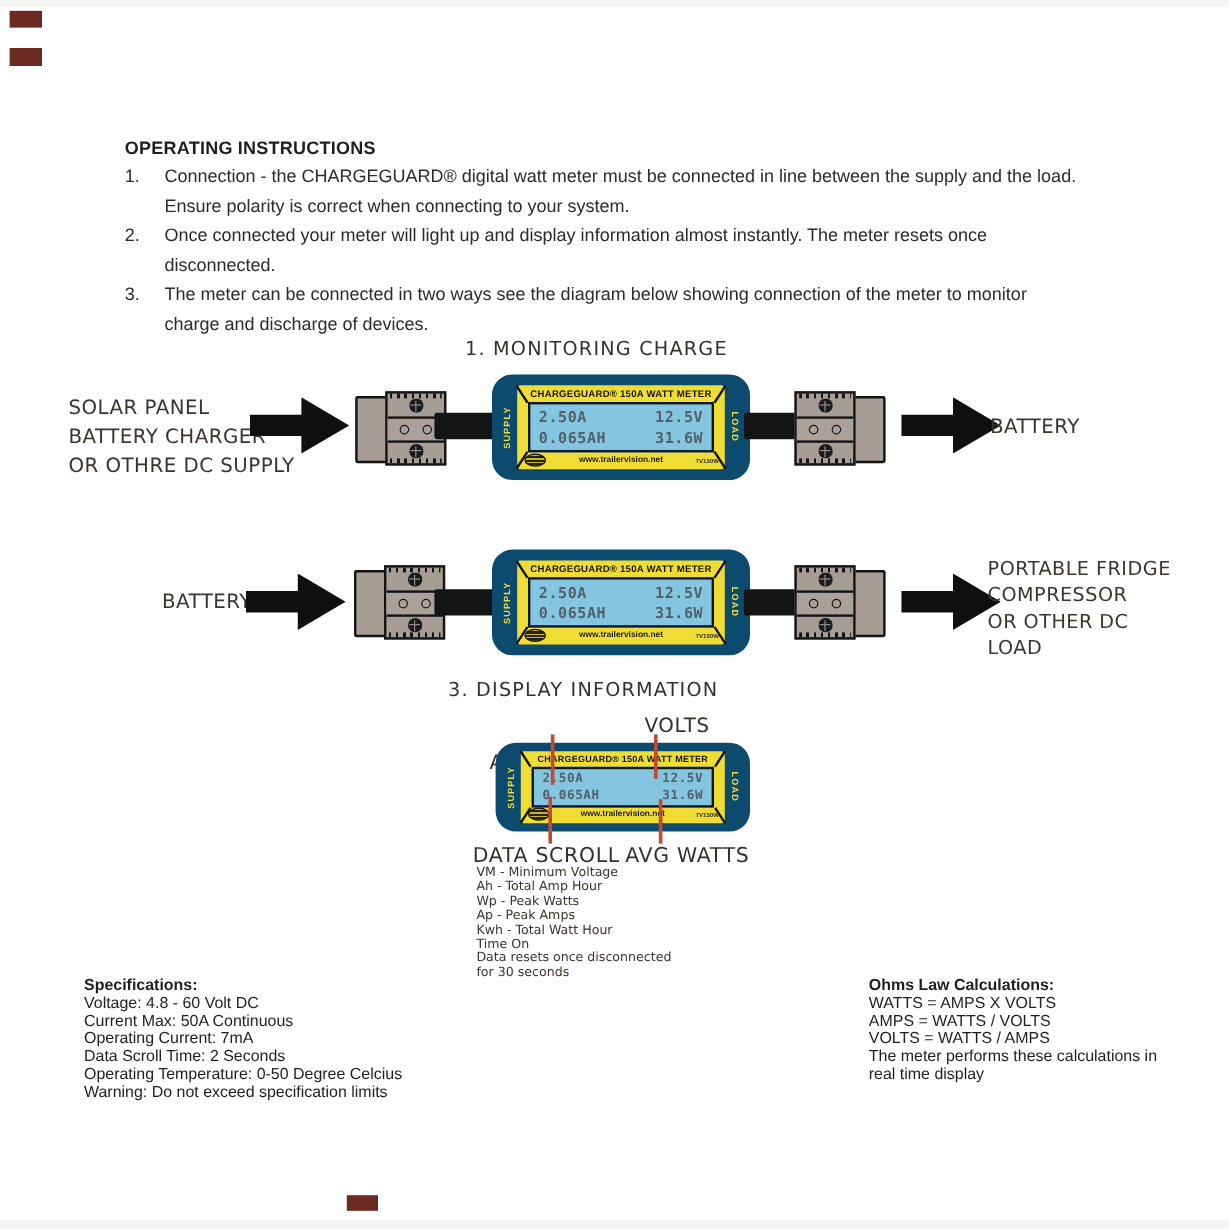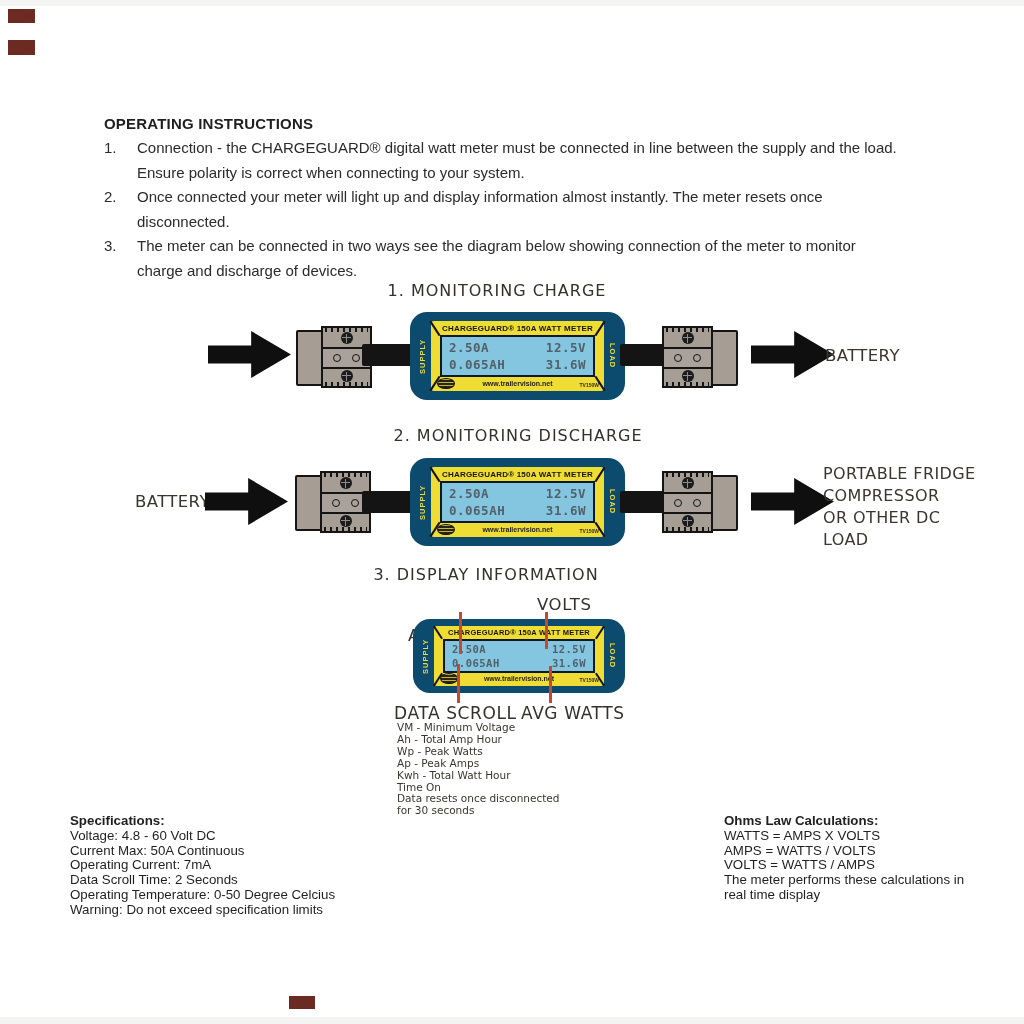--- a/index.html
+++ b/index.html
@@ -125,20 +125,25 @@
   <div class="abs ins-line" style="top:237px;">
     <span class="ins-num">3.</span>
     <span class="ins-text">The meter can be connected in two ways see the diagram below showing connection of the meter to monitor</span>
   </div>
   <div class="abs ins-line" style="top:262px;">
     <span class="ins-text">charge and discharge of devices.</span>
   </div>
 
   <div class="abs dg-head" style="left:347px;top:281px;">1. MONITORING CHARGE</div>
 
+  <div class="abs dg-label dg-label-lg" style="left:57px;top:328px;">
+    <div>SOLAR PANEL</div>
+    <div>BATTERY CHARGER</div>
+    <div>OR OTHRE DC SUPPLY</div>
+  </div>
 
   <div class="arrow" style="left:208px;top:331px;"></div>
 
   <div class="connector" style="left:296px;top:326px;">
     <div class="c-sleeve"></div>
     <div class="c-body">
       <div class="c-teeth top"></div>
       <div class="c-screw t"></div>
       <div class="c-mid">
           <i></i>
@@ -193,21 +198,20 @@
       <div class="c-teeth bot"></div>
     </div>
   </div>
 
   <div class="arrow" style="left:751px;top:331px;"></div>
 
   <div class="abs dg-label dg-label-lg" style="left:825px;top:344px;">
     <div>BATTERY</div>
   </div>
 
-  <div class="abs dg-head" style="left:368px;top:426px;">2. MONITORING DISCHARGE</div>
 
   <div class="abs dg-label dg-label-lg" style="left:135px;top:490px;">
     <div>BATTERY</div>
   </div>
 
   <div class="arrow" style="left:205px;top:478px;"></div>
 
   <div class="connector" style="left:295px;top:471px;">
     <div class="c-sleeve"></div>
     <div class="c-body">

